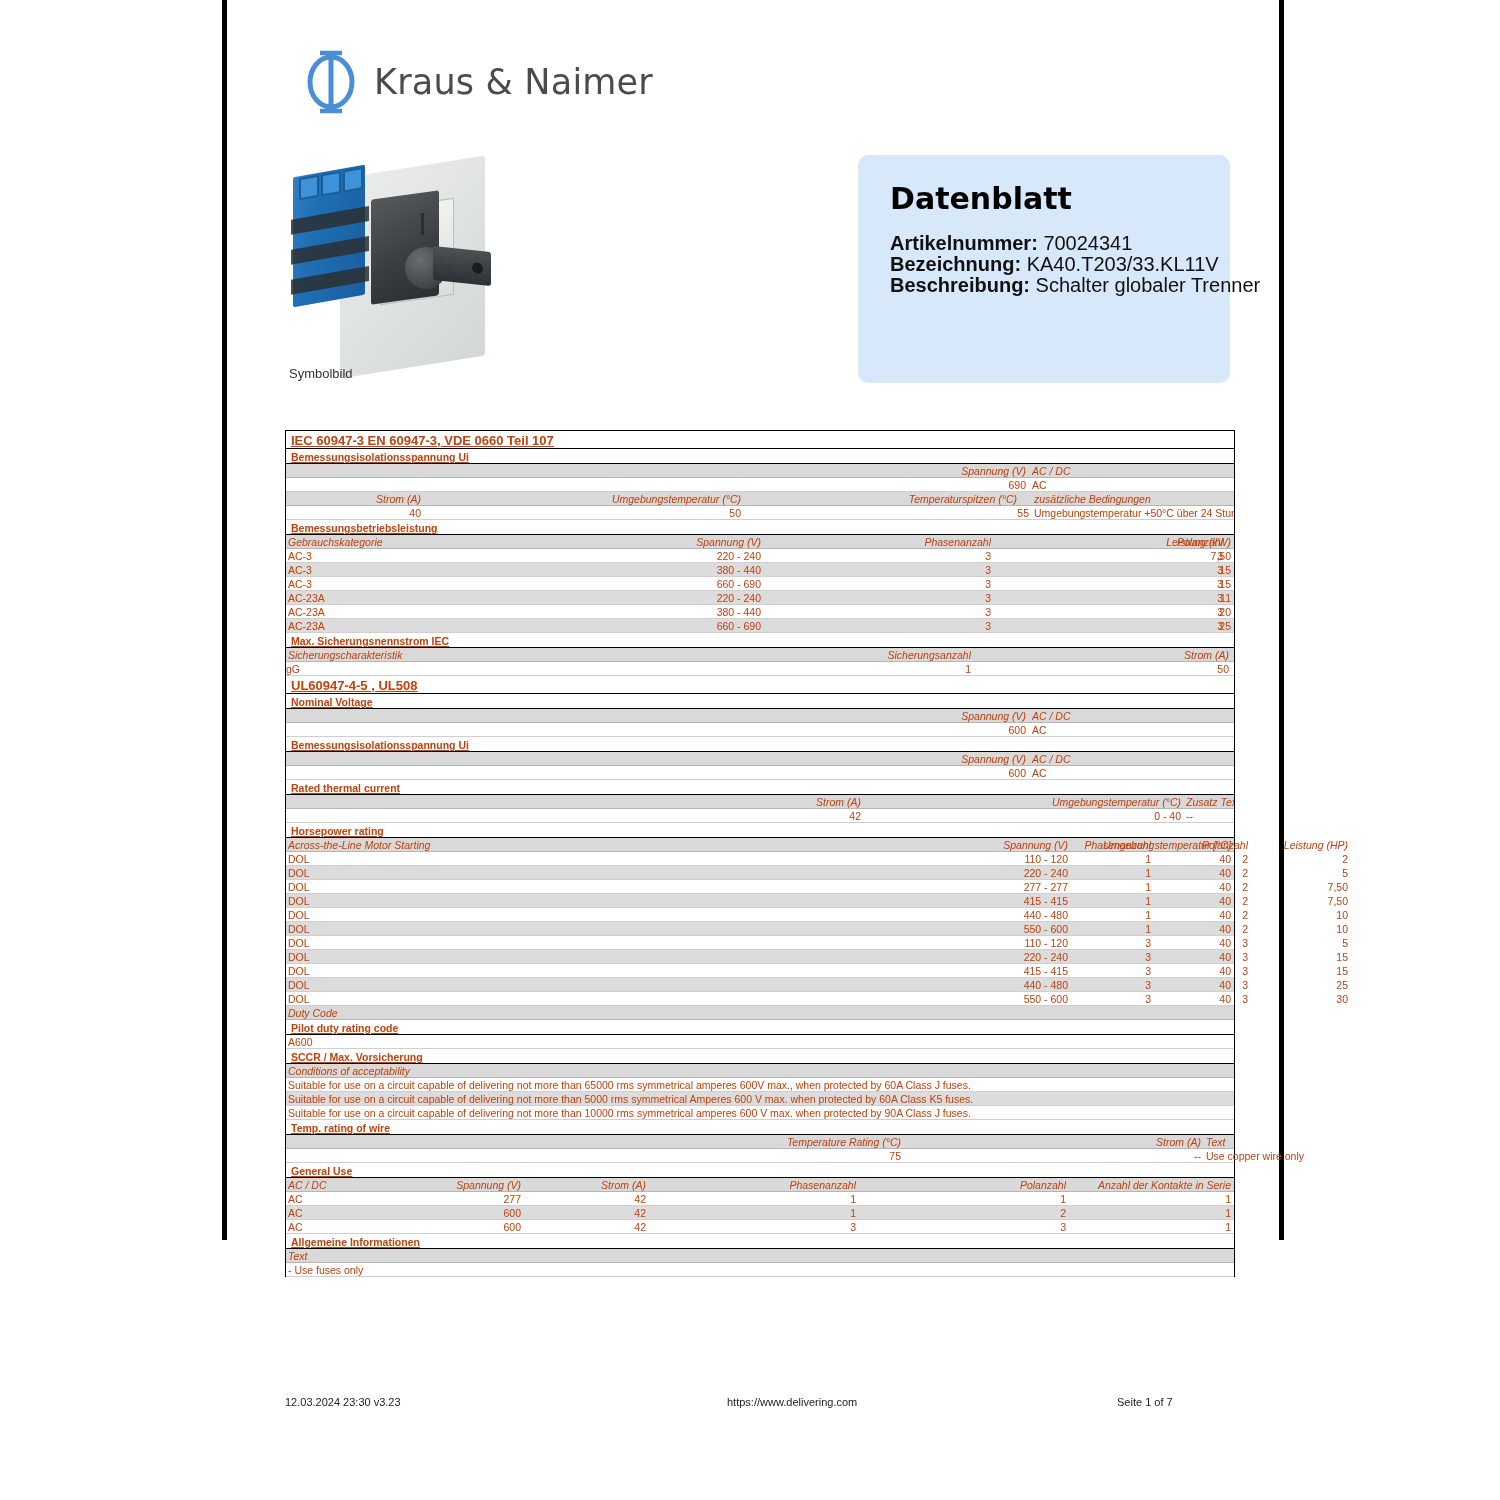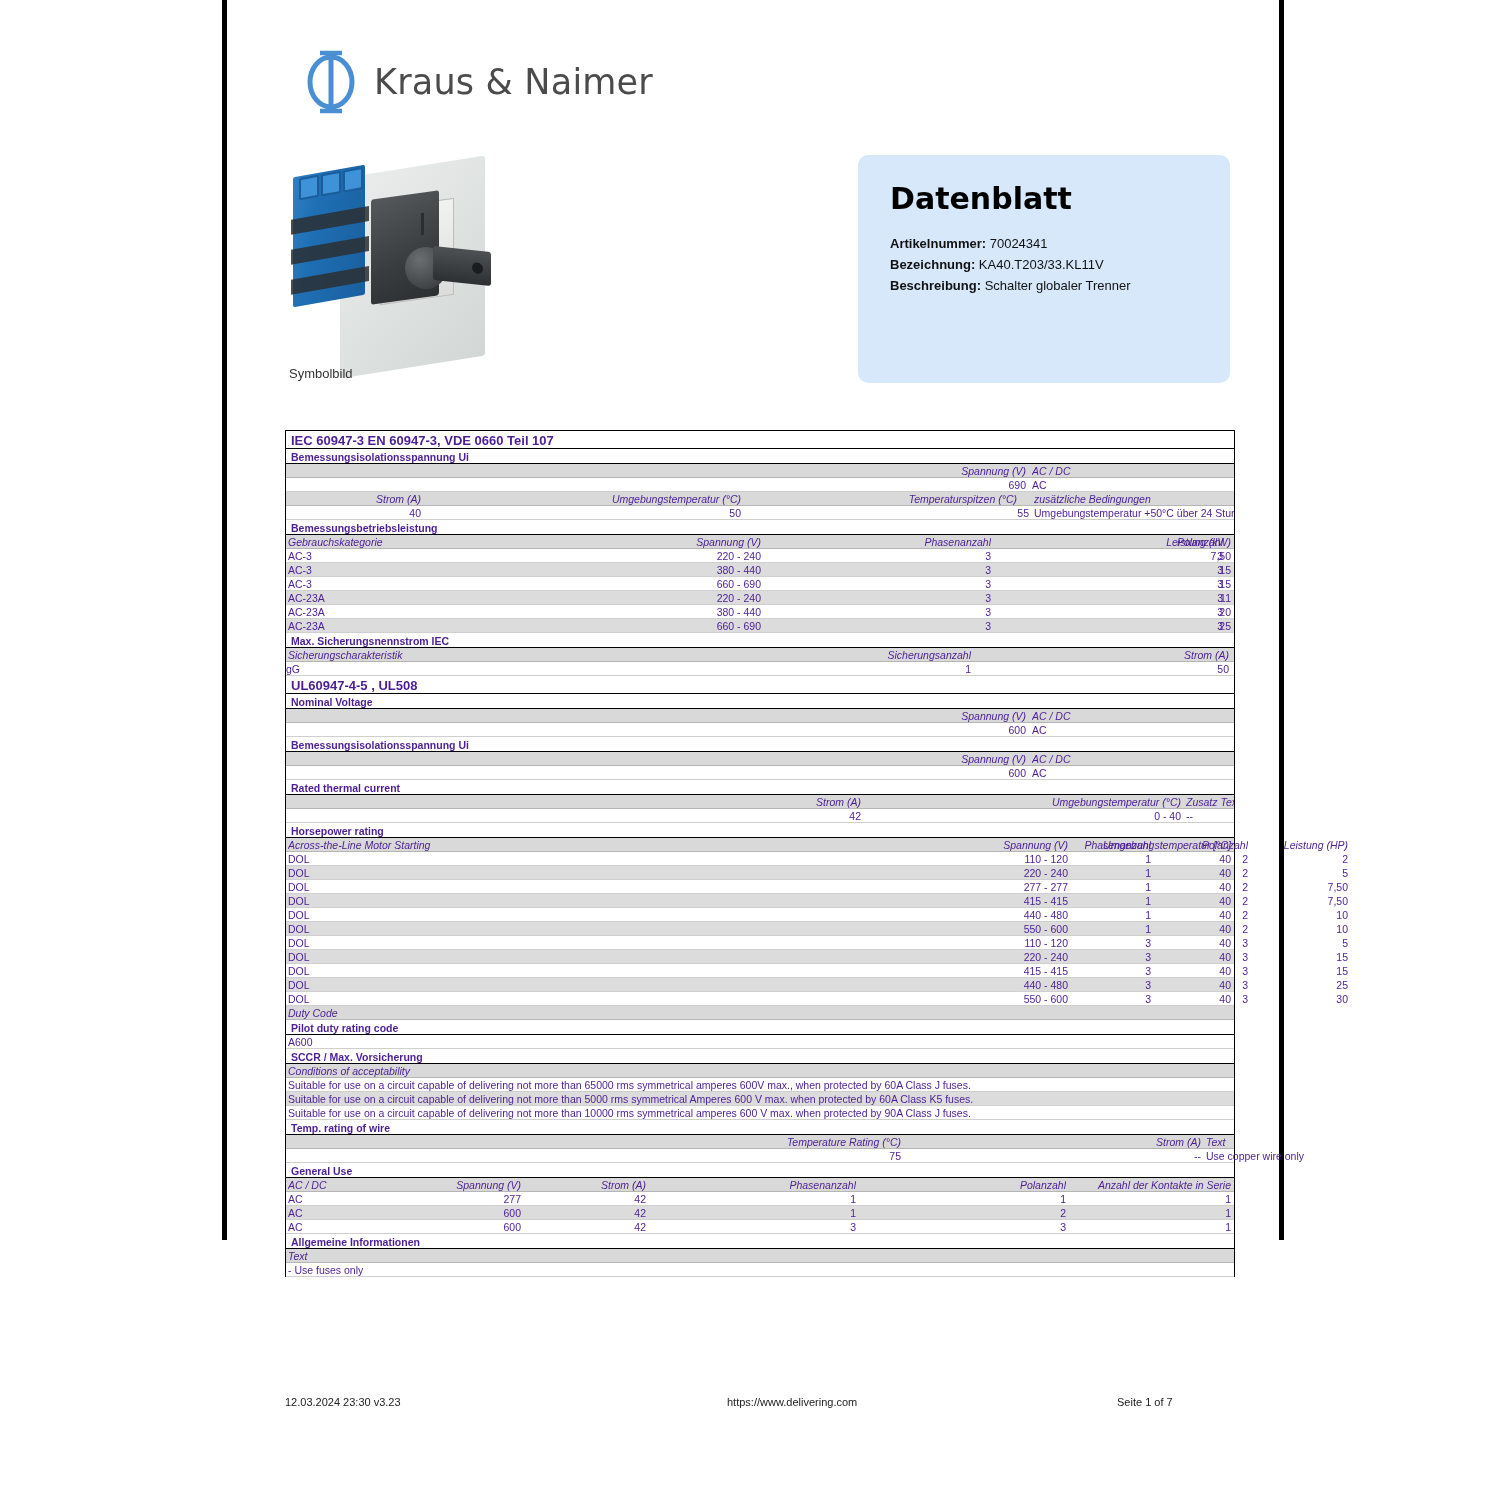--- a/index.html
+++ b/index.html
@@ -188,21 +188,21 @@
     top: 26px;
     font-size: 30px;
     font-weight: bold;
     color: #000;
     font-family: "DejaVu Sans", sans-serif;
   }
   .info-lines {
     position: absolute;
     left: 32px;
     top: 78px;
-    font-size: 13px;
+    font-size: 20px;
     color: #111;
     line-height: 21px;
   }
   .info-lines div { white-space: nowrap; }
   .info-lines b { font-weight: bold; }
 
   
   #datatable {
     position: absolute;
     left: 58px;
@@ -213,23 +213,24 @@
     border-top: 1px solid #000;
     box-sizing: border-box;
   }
 
   .trow {
     position: relative;
     box-sizing: border-box;
     border-bottom: 1px solid #000;
     width: 100%;
     font-size: 10.5px;
-    color: #4c1d95;
+    color: #c2410c;
     line-height: 1;
     white-space: nowrap;
+    text-decoration: underline;
   }
 
   .sect-major {
     height: 18px;
     font-weight: bold;
     font-size: 13px;
     padding: 3px 0 0 5px;
     background: #fff;
     border-bottom: 1px solid #000;
   }

